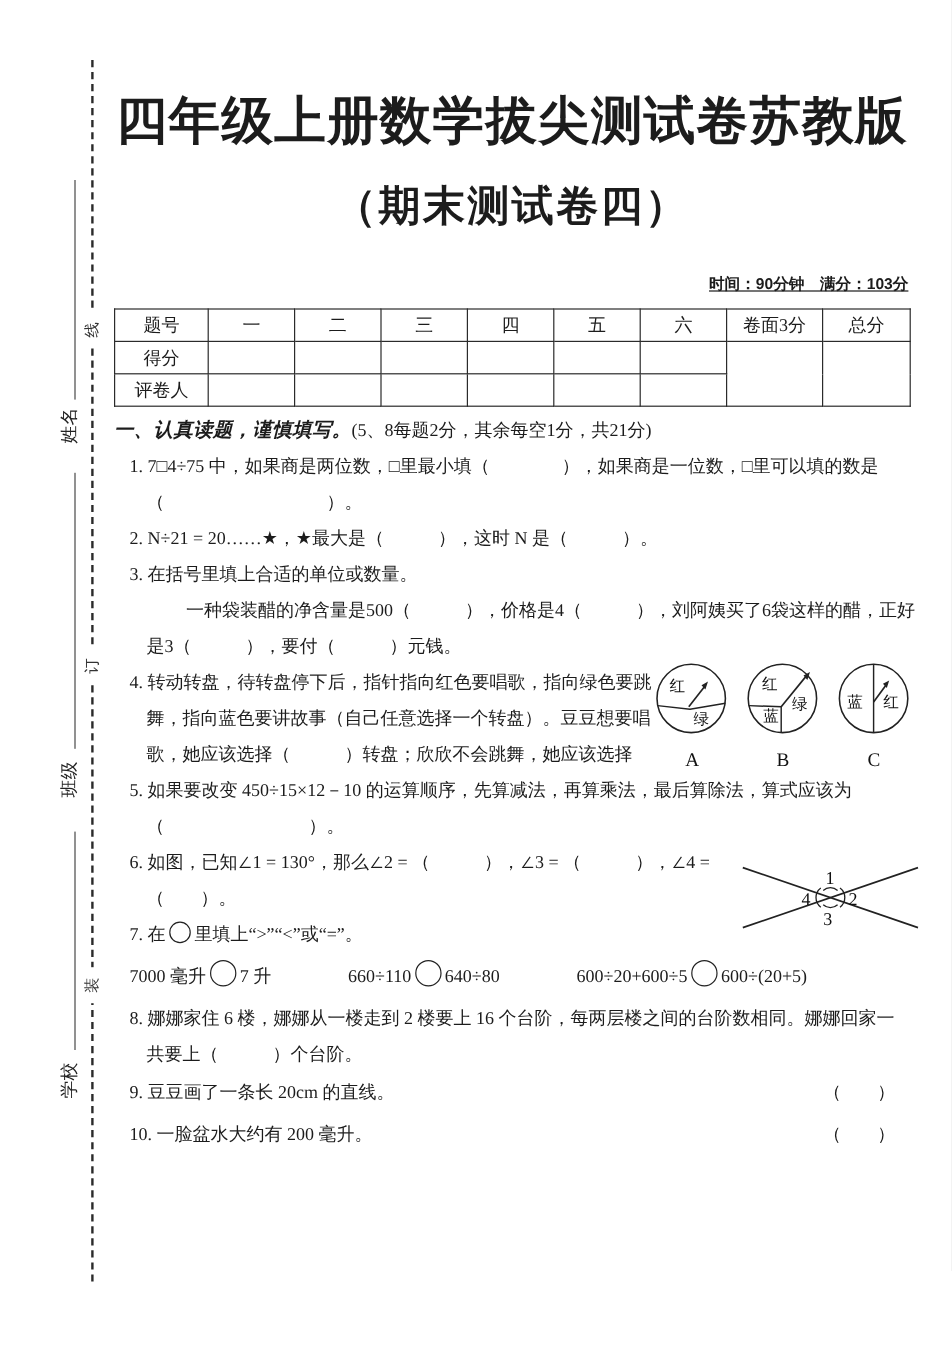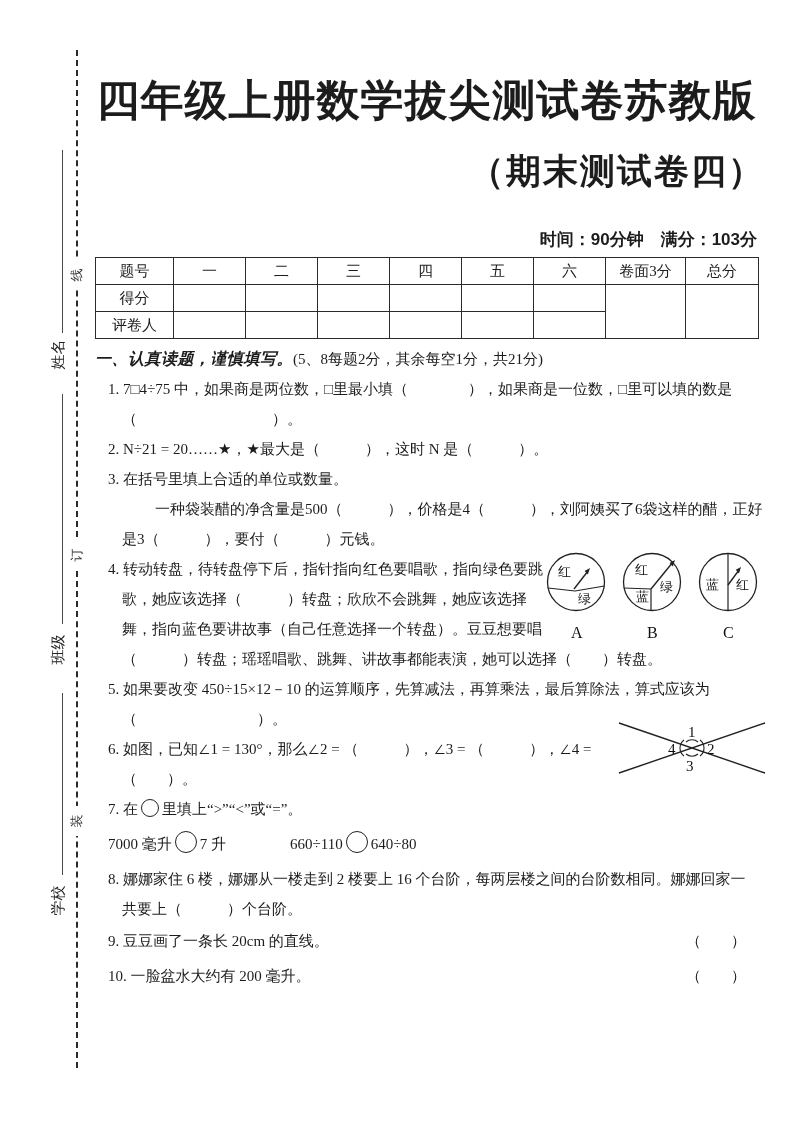--- a/index.html
+++ b/index.html
@@ -15,25 +15,25 @@
   .side-blank{position:absolute;left:62px;width:0;border-left:1.5px solid #4a4a4a;}
   .side-label{position:absolute;left:38px;width:40px;height:46px;display:flex;
               align-items:center;justify-content:center;font-size:15px;color:#222;
               font-family:"Liberation Sans",sans-serif;}
   .side-label span{transform:rotate(-90deg);white-space:nowrap;}
 
   
   .title{position:absolute;top:72px;left:88px;right:28px;text-align:center;
          font-family:"Liberation Sans",sans-serif;font-weight:900;font-size:43px;
          letter-spacing:1px;white-space:nowrap;}
-  .subtitle{position:absolute;top:148px;left:88px;right:28px;text-align:right;
+  .subtitle{position:absolute;top:148px;left:88px;right:28px;text-align:center;
             font-family:"Liberation Sans",sans-serif;font-weight:900;font-size:35px;
             letter-spacing:2px;}
-  .meta{position:absolute;top:228px;right:36px;font-size:17px;font-weight:700;
-        font-family:"Liberation Sans",sans-serif;}
+  .meta{position:absolute;top:228px;right:36px;font-size:13px;font-weight:700;
+        font-family:"Liberation Sans",sans-serif;text-decoration:underline;}
 
   
   .score-table{position:absolute;left:95px;top:257px;width:663px;border-collapse:collapse;
                font-size:15px;table-layout:fixed;}
   .score-table td{border:1.4px solid #2b2b2b;height:26px;text-align:center;
                   padding:0;font-weight:400;}
   .score-table col.c0{width:78px;} .score-table col.cn{width:72px;}
   .score-table col.c7{width:80px;} .score-table col.c8{width:73px;}
 
   
@@ -141,39 +141,41 @@
     <div class="line q">1. 7□4÷75 中，如果商是两位数，□里最小填（　　　　），如果商是一位数，□里可以填的数是</div>
     <div class="line qc">（　　　　　　　　　）。</div>
 
     <div class="line q">2. N÷21 = 20……★，★最大是（　　　），这时 N 是（　　　）。</div>
 
     <div class="line q">3. 在括号里填上合适的单位或数量。</div>
     <div class="line ind">一种袋装醋的净含量是500（　　　），价格是4（　　　），刘阿姨买了6袋这样的醋，正好</div>
     <div class="line qc">是3（　　　），要付（　　　）元钱。</div>
 
     <div class="line q">4. 转动转盘，待转盘停下后，指针指向红色要唱歌，指向绿色要跳</div>
+    <div class="line qc">舞，指向蓝色要讲故事（自己任意选择一个转盘）。豆豆想要唱</div>
     <div class="line qc">歌，她应该选择（　　　）转盘；欣欣不会跳舞，她应该选择</div>
-    <div class="line qc">舞，指向蓝色要讲故事（自己任意选择一个转盘）。豆豆想要唱</div>
-    <div class="line qc">（　　　）转盘；瑶瑶唱歌、跳舞、讲故事都能表演，她可以选择（　　）转盘。</div>
 
     <div class="line q">5. 如果要改变 450÷15×12－10 的运算顺序，先算减法，再算乘法，最后算除法，算式应该为</div>
     <div class="line qc">（　　　　　　　　）。</div>
 
     <div class="line q">6. 如图，已知∠1 = 130°，那么∠2 = （　　　），∠3 = （　　　），∠4 =</div>
     <div class="line qc">（　　）。</div>
 
     <div class="line q">
       <span>7. 在</span><span class="circle sm"></span><span>里填上“&gt;”“&lt;”或“=”。</span>
     </div>
     <div class="cmp-row">
       <span>
         <span>7000 毫升</span><span class="circle"></span><span>7 升</span>
       </span>
       <span>
         <span>660÷110</span><span class="circle"></span><span>640÷80</span>
+      </span>
+      <span>
+        <span>600÷20+600÷5</span><span class="circle"></span><span>600÷(20+5)</span>
       </span>
     </div>
 
     <div class="line q">8. 娜娜家住 6 楼，娜娜从一楼走到 2 楼要上 16 个台阶，每两层楼之间的台阶数相同。娜娜回家一</div>
     <div class="line qc">共要上（　　　）个台阶。</div>
 
 
     <div class="tf-row">
       <span>9. 豆豆画了一条长 20cm 的直线。</span>
       <span>（　　）</span>

